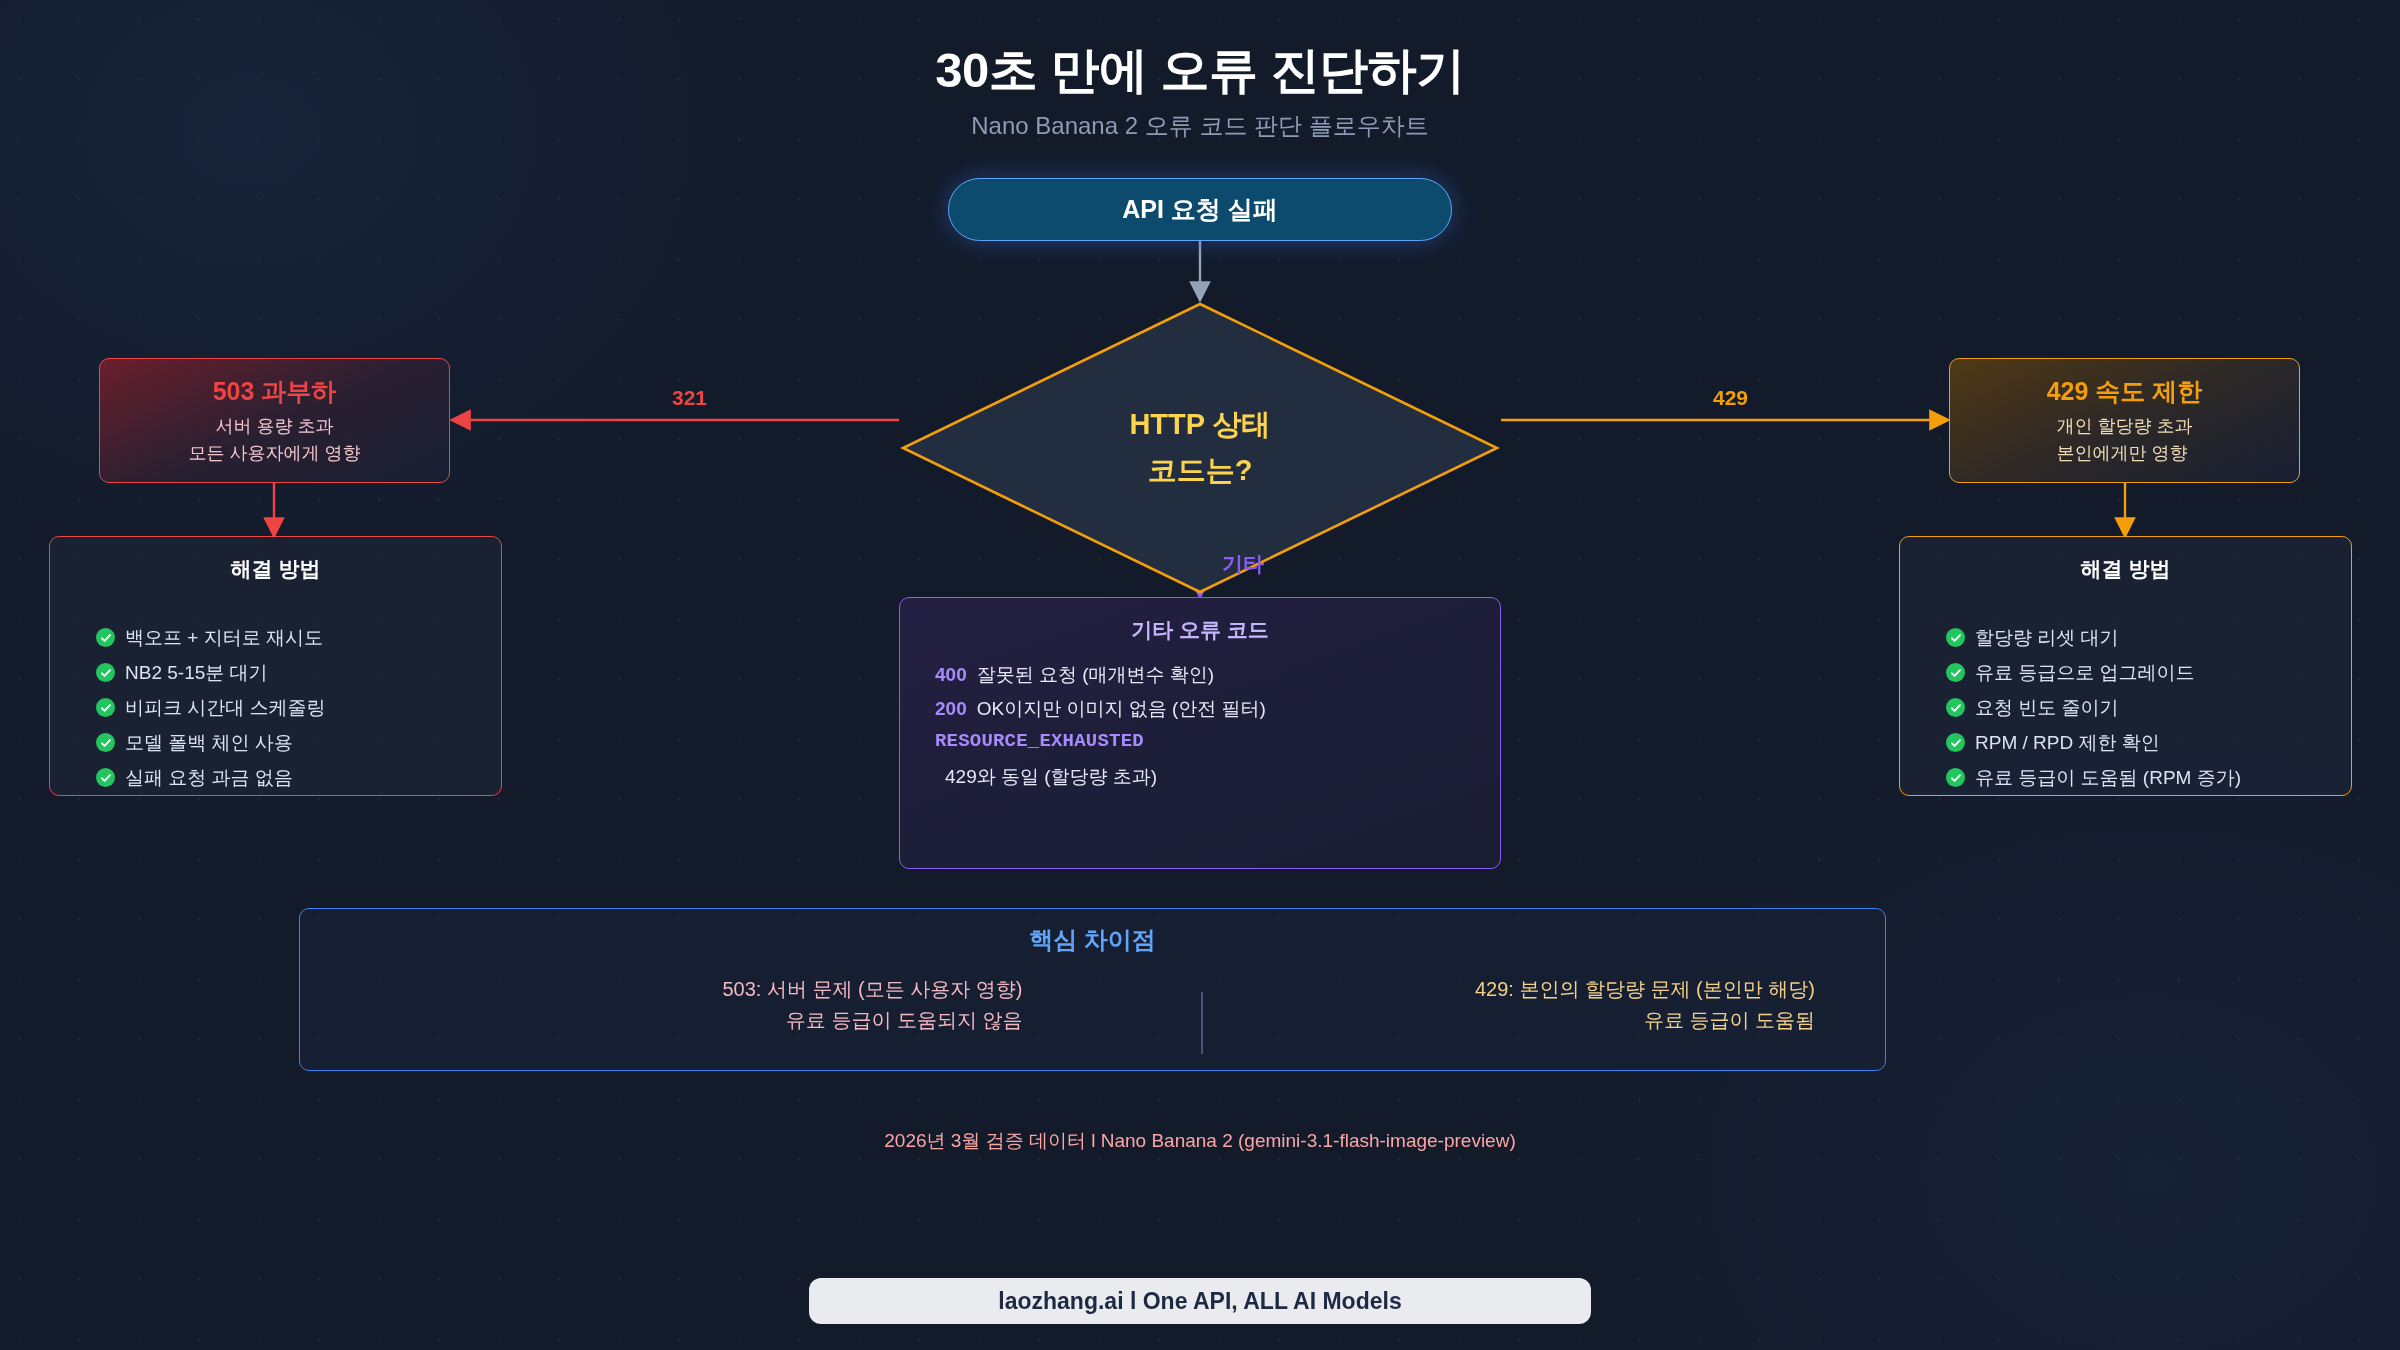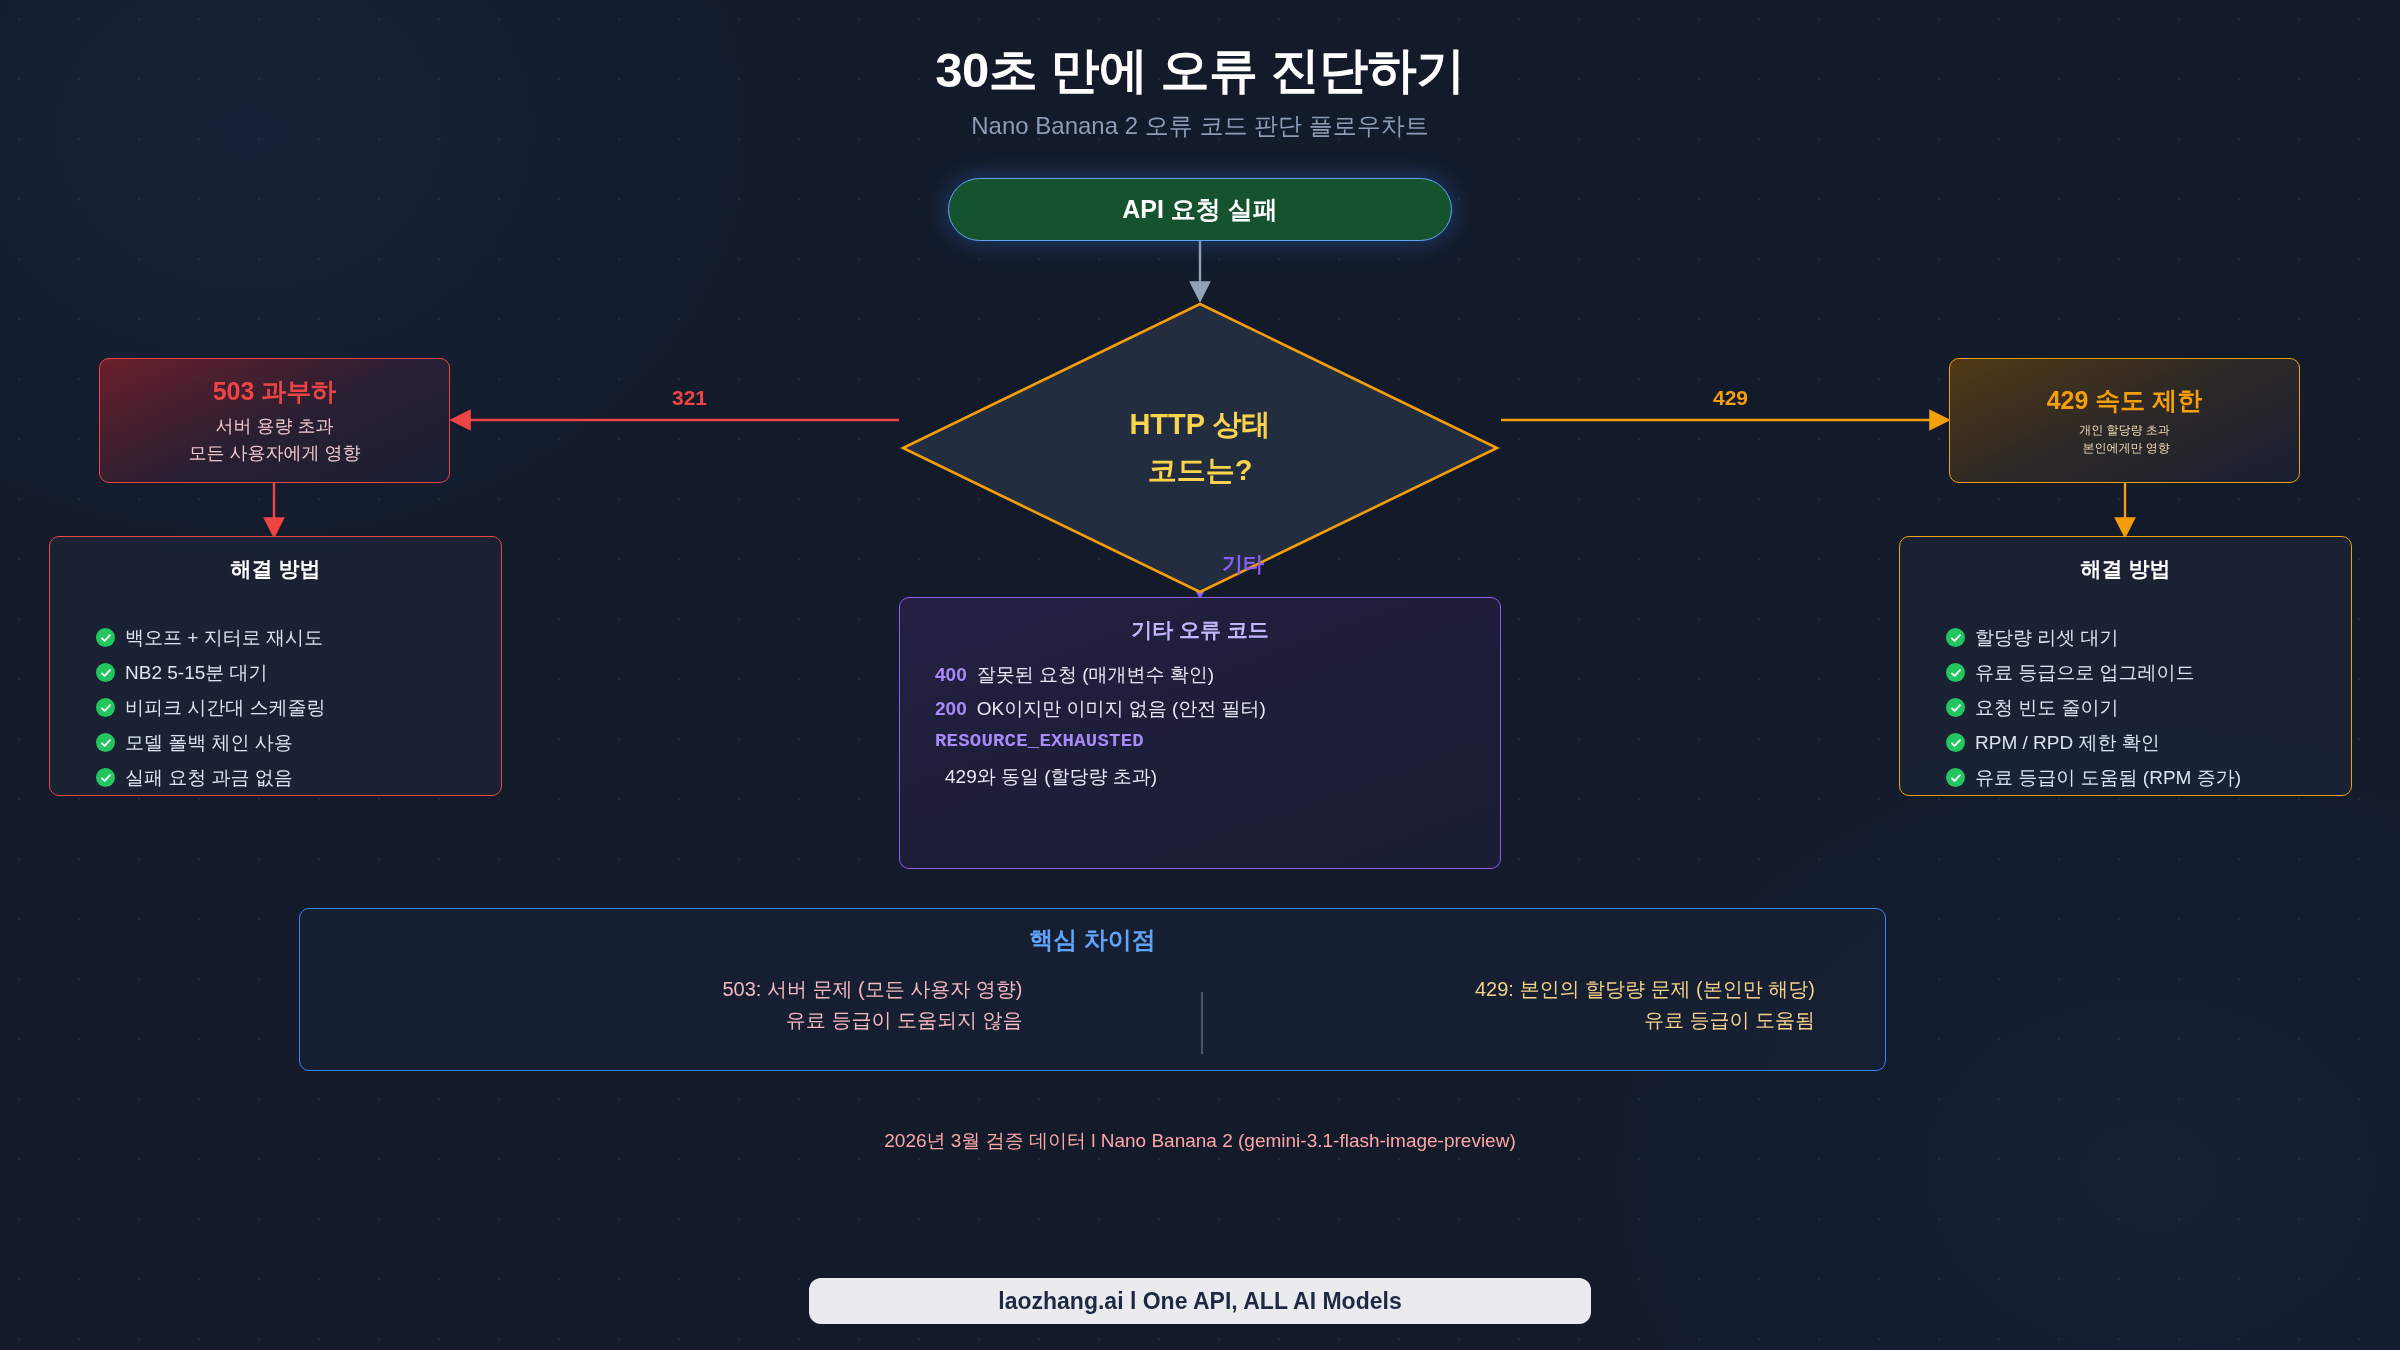--- a/index.html
+++ b/index.html
@@ -43,21 +43,21 @@
     position:absolute; left:0; right:0; top:110px;
     text-align:center;
     font-size:24px; color:#8d9bb5;
   }
 
   
   .node { position:absolute; box-sizing:border-box; }
 
   .start-pill {
     left:948px; top:178px; width:504px; height:63px;
-    background:#14532d;
+    background:#0c4a6e;
     border:1.5px solid #60a5fa;
     border-radius:32px;
     display:flex; align-items:center; justify-content:center;
     color:#ffffff; font-size:25px; font-weight:bold;
     box-shadow: 0 0 26px rgba(59,130,246,0.35);
   }
 
   .diamond-wrap {
     left:899px; top:300px; width:602px; height:296px;
   }
@@ -83,21 +83,21 @@
   .err-503 .bt { color:#ef4444; font-size:25px; font-weight:bold; margin-bottom:5px; }
   .err-503 .bl { color:#f2c6cd; font-size:18px; line-height:1.46; text-align:center; }
 
   .err-429 {
     left:1949px; top:358px; width:351px; height:125px;
     border:1.8px solid #f59e0b;
     background: linear-gradient(155deg, rgba(91,62,16,0.85) 0%, rgba(52,44,38,0.75) 52%, rgba(26,32,52,0.8) 100%);
     justify-content:center;
   }
   .err-429 .bt { color:#f59e0b; font-size:25px; font-weight:bold; margin-bottom:5px; }
-  .err-429 .bl { color:#f0dcb5; font-size:12px; line-height:1.46; text-align:right; }
+  .err-429 .bl { color:#f0dcb5; font-size:18px; line-height:1.46; text-align:left; }
 
   .sol {
     top:536px; width:453px; height:260px;
     background: rgba(27,35,54,0.82);
     padding-top:18px;
     justify-content:space-between;
   }
   .sol-left  { left:49px; border:1.8px solid #ef4444; }
   .sol-right { left:1899px; border:1.8px solid #f59e0b; }
   .sol .sol-title {

